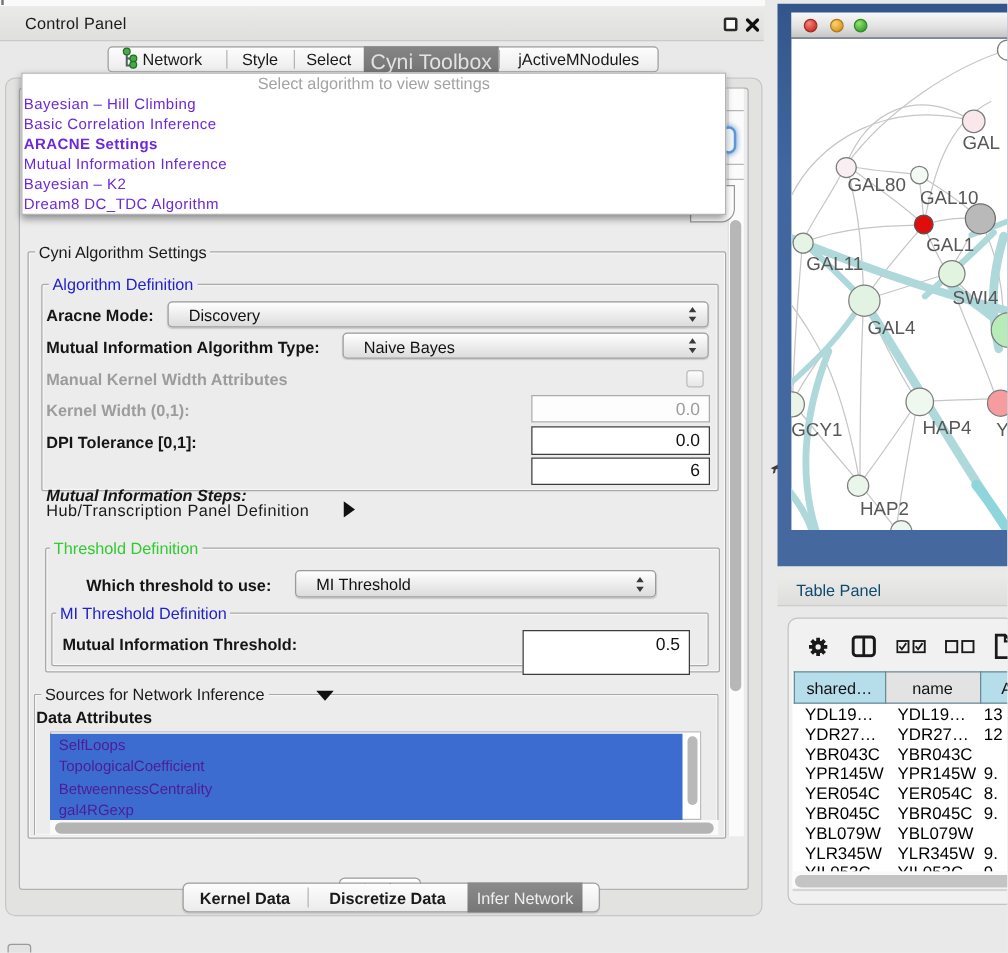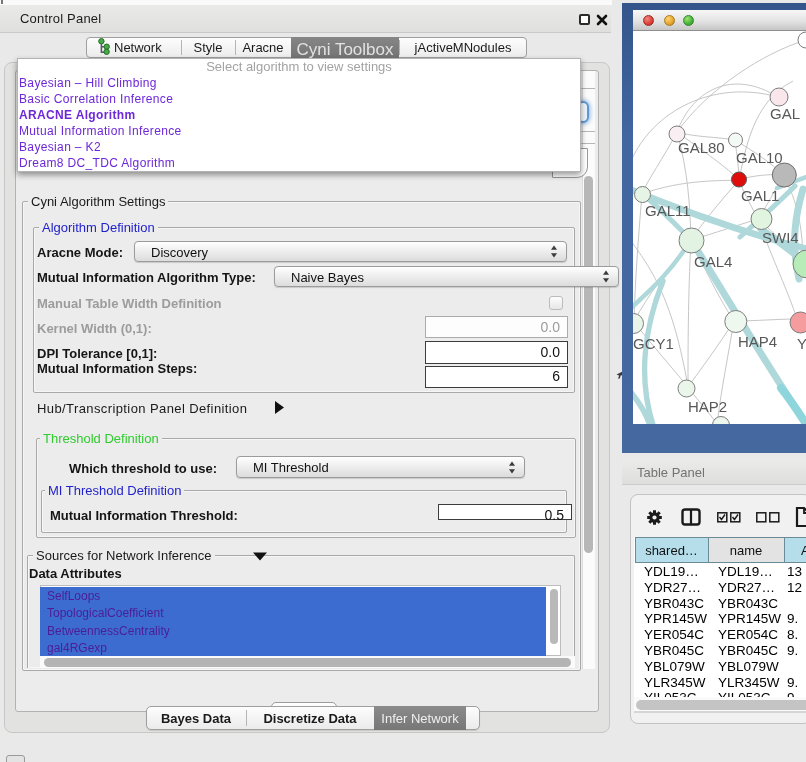--- a/index.html
+++ b/index.html
@@ -35,21 +35,21 @@
 <div class="abs" style="left:291px;top:37px;width:108px;height:21px;background:linear-gradient(#868686,#747474);"></div>
 <div class="abs" style="left:399px;top:40px;width:1px;height:15px;background:#b5b5b5;"></div>
 <svg class="abs" style="left:94px;top:37px;" width="20" height="20" viewBox="0 0 20 20">
 <path d="M7.4 6 L7.4 15.3 L10.5 15.3 M7.4 9.7 L10.5 9.7" stroke="#565b68" stroke-width="1.6" fill="none"></path>
 <circle cx="7.4" cy="4.2" r="2.7" fill="#4aa84a" stroke="#1e7022" stroke-width="1"></circle>
 <circle cx="12.7" cy="9.7" r="2.7" fill="#4aa84a" stroke="#1e7022" stroke-width="1"></circle>
 <circle cx="12.6" cy="14.8" r="2.7" fill="#4aa84a" stroke="#1e7022" stroke-width="1"></circle>
 </svg>
 <div class="abs" style="left:114px;top:40px;font-size:13px;color:#1a1a1a;">Network</div>
 <div class="abs" style="left:181px;top:40px;width:54px;text-align:center;font-size:13px;color:#1a1a1a;">Style</div>
-<div class="abs" style="left:235px;top:40px;width:56px;text-align:center;font-size:13px;color:#1a1a1a;">Aracne</div>
+<div class="abs" style="left:235px;top:40px;width:56px;text-align:center;font-size:13px;color:#1a1a1a;">Select</div>
 <div class="abs" style="left:291px;top:40px;width:108px;text-align:center;font-size:17px;color:#e2e2e2;">Cyni Toolbox</div>
 <div class="abs" style="left:399px;top:40px;width:128px;text-align:center;font-size:13px;color:#1a1a1a;">jActiveMNodules</div>
 
 <div class="abs" style="left:4px;top:62px;width:606px;height:671px;background:#e2e2e1;border:1px solid #c7c7c6;border-radius:8px;"></div>
 <div class="abs" style="left:15px;top:70px;width:584px;height:642px;background:#ececec;border:1px solid #b2b2b2;border-radius:3px;"></div>
 
 <div class="abs" style="left:582px;top:71px;width:13px;height:598px;background:#fbfbfb;border-left:1px solid #dcdcdc;"></div>
 <div class="abs" style="left:584px;top:176px;width:9px;height:377px;background:#b7b7b7;border-radius:5px;"></div>
 
 <div class="grp" style="left:22px;top:201px;width:559px;height:470px;"></div>
@@ -61,38 +61,38 @@
 <div class="lbl abs" style="left:37px;top:245px;">Aracne Mode:</div>
 <div class="combo" style="left:134px;top:241px;width:433px;height:21px;">
     <span class="ctext">Discovery</span>
 <svg style="position:absolute;right:8px;top:3px;" width="8" height="13" viewBox="0 0 8 13">
       <path d="M4 0.5 L7 4.7 L1 4.7 Z" fill="#3a3a3a"></path>
       <path d="M4 12.5 L7 8.3 L1 8.3 Z" fill="#3a3a3a"></path>
     </svg>
   </div>
 
 <div class="lbl abs" style="left:37px;top:270px;">Mutual Information Algorithm Type:</div>
-<div class="combo" style="left:274px;top:266px;width:345px;height:21px;">
+<div class="combo" style="left:274px;top:266px;width:293px;height:21px;">
     <span class="ctext">Naive Bayes</span>
 <svg style="position:absolute;right:8px;top:3px;" width="8" height="13" viewBox="0 0 8 13">
       <path d="M4 0.5 L7 4.7 L1 4.7 Z" fill="#3a3a3a"></path>
       <path d="M4 12.5 L7 8.3 L1 8.3 Z" fill="#3a3a3a"></path>
     </svg>
   </div>
 
-<div class="lbl abs dis" style="left:37px;top:296px;">Manual Table Width Definition</div>
+<div class="lbl abs dis" style="left:37px;top:296px;">Manual Kernel Width Attributes</div>
 <div class="abs" style="left:549px;top:296px;width:14px;height:14px;border:1.5px solid #bcbcbc;border-radius:3px;background:linear-gradient(#fdfdfd,#e6e6e6);"></div>
 
 <div class="lbl abs dis" style="left:37px;top:321px;">Kernel Width (0,1):</div>
 <div class="field" style="left:425px;top:316px;width:143px;height:22px;border:1px solid #ababab;color:#9c9c9c;line-height:20px;padding-right:7px;background:#fdfdfd;">0.0</div>
 
 <div class="lbl abs" style="left:37px;top:346px;">DPI Tolerance [0,1]:</div>
 <div class="field" style="left:425px;top:341px;width:143px;height:23px;border:1.5px solid #3c3c3c;line-height:20px;padding-right:7px;">0.0</div>
 
-<div class="lbl abs" style="left:37px;top:361px;">Mutual Information Steps:</div>
+<div class="lbl abs" style="left:37px;top:389px;font-style:italic;">Mutual Information Steps:</div>
 <div class="field" style="left:425px;top:366px;width:143px;height:22px;border:1.5px solid #3c3c3c;line-height:19px;padding-right:7px;">6</div>
 
 <div class="abs" style="left:37px;top:401px;font-size:13px;letter-spacing:0.4px;color:#1a1a1a;">Hub/Transcription Panel Definition</div>
 <svg class="abs" style="left:274px;top:401px;" width="11" height="13" viewBox="0 0 11 13">
     <path d="M1 0 L10 6.5 L1 13 Z" fill="#111"></path>
   </svg>
 
 <div class="grp" style="left:36px;top:438px;width:540px;height:100px;"></div>
 <div class="gtitle" style="left:40px;top:431px;color:#2fcb2f;">Threshold Definition</div>
 
@@ -101,56 +101,56 @@
     <span class="ctext">MI Threshold</span>
 <svg style="position:absolute;right:8px;top:4px;" width="8" height="13" viewBox="0 0 8 13">
       <path d="M4 0.5 L7 4.7 L1 4.7 Z" fill="#3a3a3a"></path>
       <path d="M4 12.5 L7 8.3 L1 8.3 Z" fill="#3a3a3a"></path>
     </svg>
   </div>
 
 <div class="grp" style="left:41px;top:490px;width:526px;height:43px;"></div>
 <div class="gtitle" style="left:45px;top:483px;color:#2222cc;">MI Threshold Definition</div>
 <div class="lbl abs" style="left:50px;top:508px;">Mutual Information Threshold:</div>
-<div class="field" style="left:438px;top:504px;width:134px;height:16px;border:1.5px solid #3c3c3c;line-height:21px;padding-right:7px;">0.5</div>
+<div class="field" style="left:418px;top:504px;width:134px;height:36px;border:1.5px solid #3c3c3c;line-height:21px;padding-right:7px;">0.5</div>
 
 <div class="grp" style="left:27px;top:555px;width:548px;height:113px;border-bottom:none;border-bottom-left-radius:0;border-bottom-right-radius:0;"></div>
 <div class="gtitle" style="left:33px;top:548px;color:#1a1a1a;">Sources for Network Inference</div>
 <svg class="abs" style="left:253px;top:552px;" width="14" height="9" viewBox="0 0 14 9">
     <path d="M0 0.5 L14 0.5 L7 8.5 Z" fill="#111"></path>
   </svg>
 <div class="lbl abs" style="left:29px;top:566px;">Data Attributes</div>
 
 <div class="abs" style="left:40px;top:585px;width:521px;height:71px;background:#fff;border:1px solid #bdbdbd;"></div>
 <div class="abs" style="left:40px;top:587px;width:506px;height:69px;background:#3d6cd1;"></div>
 <div class="abs" style="left:47px;top:588px;font-size:12px;color:#4c1d95;line-height:17.4px;">SelfLoops<br>TopologicalCoefficient<br>BetweennessCentrality<br>gal4RGexp</div>
 <div class="abs" style="left:550px;top:589px;width:8px;height:55px;background:#b9b9b9;border-radius:4px;"></div>
 <div class="abs" style="left:40px;top:656px;width:535px;height:12px;background:#fafafa;"></div>
 <div class="abs" style="left:44px;top:658px;width:527px;height:9px;background:#b4b4b4;border-radius:4.5px;"></div>
 
 <div class="abs" style="left:271px;top:676px;width:66px;height:20px;border:1px solid #9b9b9b;border-radius:5px;background:linear-gradient(#ffffff,#ececec);text-align:center;font-size:13px;line-height:18px;color:#111;margin-top:26px;">Apply</div>
 
 <div class="abs" style="left:146px;top:706px;width:334px;height:24px;border:1px solid #9f9f9f;border-radius:5px;background:linear-gradient(#fdfdfd,#ebebeb);box-shadow:0 1px 1px rgba(0,0,0,.12);"></div>
 <div class="abs" style="left:246px;top:710px;width:1px;height:16px;background:#b5b5b5;"></div>
 <div class="abs" style="left:374px;top:706px;width:92px;height:24px;background:linear-gradient(#8b8b8b,#777777);"></div>
-<div class="abs" style="left:146px;top:711px;width:100px;text-align:center;font-size:13px;font-weight:bold;color:#1a1a1a;">Bayes Data</div>
+<div class="abs" style="left:146px;top:711px;width:100px;text-align:center;font-size:13px;font-weight:bold;color:#1a1a1a;">Kernel Data</div>
 <div class="abs" style="left:246px;top:711px;width:128px;text-align:center;font-size:13px;font-weight:bold;color:#1a1a1a;">Discretize Data</div>
 <div class="abs" style="left:374px;top:711px;width:92px;text-align:center;font-size:13px;color:#efefef;">Infer Network</div>
 
 <div class="abs" style="left:6px;top:755px;width:19px;height:12px;border:1.5px solid #9a9a9a;border-radius:3px;background:#e3e3e3;"></div>
 
 <div class="abs" style="left:578px;top:88px;width:17px;height:1px;background:#b6b6b6;"></div>
 <div class="abs" style="left:578px;top:131px;width:17px;height:1px;background:#b6b6b6;"></div>
 <div class="abs" style="left:578px;top:143px;width:17px;height:1px;background:#b6b6b6;"></div>
 <div class="abs" style="left:552px;top:148px;width:36px;height:30px;background:#fff;border:1px solid #999;border-bottom-right-radius:11px;"></div>
 <div class="abs" style="left:577px;top:101px;width:12px;height:22px;border:2px solid #5f97d5;border-radius:6px;box-shadow:0 0 4px 1px rgba(110,160,215,.8);background:#eef4fb;"></div>
 
 <div class="abs" style="left:17px;top:58px;width:564px;height:114px;background:#fff;border:1px solid #b3b3b3;box-shadow:0 3px 6px rgba(0,0,0,.4);"></div>
 <div class="abs" style="left:17px;top:59px;width:564px;text-align:center;font-size:13px;color:#a3a3a3;">Select algorithm to view settings</div>
-<div class="abs" style="left:19px;top:75px;font-size:12px;letter-spacing:0.35px;color:#6d28d9;line-height:16px;">Bayesian – Hill Climbing<br>Basic Correlation Inference<br><b>ARACNE Algorithm</b><br>Mutual Information Inference<br>Bayesian – K2<br>Dream8 DC_TDC Algorithm</div>
+<div class="abs" style="left:19px;top:75px;font-size:12px;letter-spacing:0.35px;color:#6d28d9;line-height:16px;">Bayesian – Hill Climbing<br>Basic Correlation Inference<br><b>ARACNE Settings</b><br>Mutual Information Inference<br>Bayesian – K2<br>Dream8 DC_TDC Algorithm</div>
 
 <svg class="abs" style="left:616px;top:371px;" width="7" height="9" viewBox="0 0 7 9">
     <path d="M6.5 0.5 L0.5 3.5 L3 4.6 L2.2 8 L4 7.2 L4.6 4.4 L7 4.2 Z" fill="#3c3c3c"></path>
   </svg>
 
 <div class="abs" style="left:622px;top:3px;width:184px;height:450px;background:linear-gradient(#33558b,#4166a0 30%,#45689f);"></div>
 <div class="abs" style="left:633px;top:10px;width:173px;height:21px;background:linear-gradient(#f7f7f7,#e3e3e3 55%,#c6c6c6);border-bottom:1px solid #8f8f8f;"></div>
 <div class="abs" style="left:643px;top:15px;width:11px;height:11px;border-radius:50%;background:radial-gradient(circle at 35% 30%,#f08880,#dd3f38 60%,#a82823);border:0.5px solid #9c2c26;"></div>
 <div class="abs" style="left:664px;top:15px;width:11px;height:11px;border-radius:50%;background:radial-gradient(circle at 35% 30%,#ffd56e,#e6a430 60%,#b87d18);border:0.5px solid #a87a1c;"></div>
 <div class="abs" style="left:683px;top:15px;width:11px;height:11px;border-radius:50%;background:radial-gradient(circle at 35% 30%,#9be36e,#47b33c 60%,#2c8c28);border:0.5px solid #2f872a;"></div>
@@ -225,21 +225,21 @@
 <text x="129" y="212">SWI4</text>
 <text x="61" y="236">GAL4</text>
 <text x="0" y="318">GCY1</text>
 <text x="105" y="316">HAP4</text>
 <text x="164" y="318">Y</text>
 <text x="55" y="381">HAP2</text>
 </g>
 </svg>
 
 <div class="abs" style="left:622px;top:459px;width:184px;height:26px;background:linear-gradient(#ebebe9,#dededc);border-bottom:1px solid #cccccc;"></div>
-<div class="abs" style="left:637px;top:465px;font-size:13px;color:#737373;">Table Panel</div>
+<div class="abs" style="left:637px;top:465px;font-size:13px;color:#0c4a6e;">Table Panel</div>
 
 <div class="abs" style="left:630px;top:494px;width:182px;height:230px;background:#f1f1f1;border:1px solid #c3c3c3;border-radius:8px;"></div>
 
 <svg class="abs" style="left:646px;top:509px;" width="17" height="17" viewBox="0 0 17 17">
 <g fill="#1a1a1a">
       <circle cx="8.5" cy="8.5" r="5.2"></circle>
 <g stroke="#1a1a1a" stroke-width="3">
         <path d="M8.5 1.2 L8.5 15.8 M1.2 8.5 L15.8 8.5 M3.3 3.3 L13.7 13.7 M13.7 3.3 L3.3 13.7"></path>
       </g>
 <circle cx="8.5" cy="8.5" r="2.1" fill="#f1f1f1"></circle>

